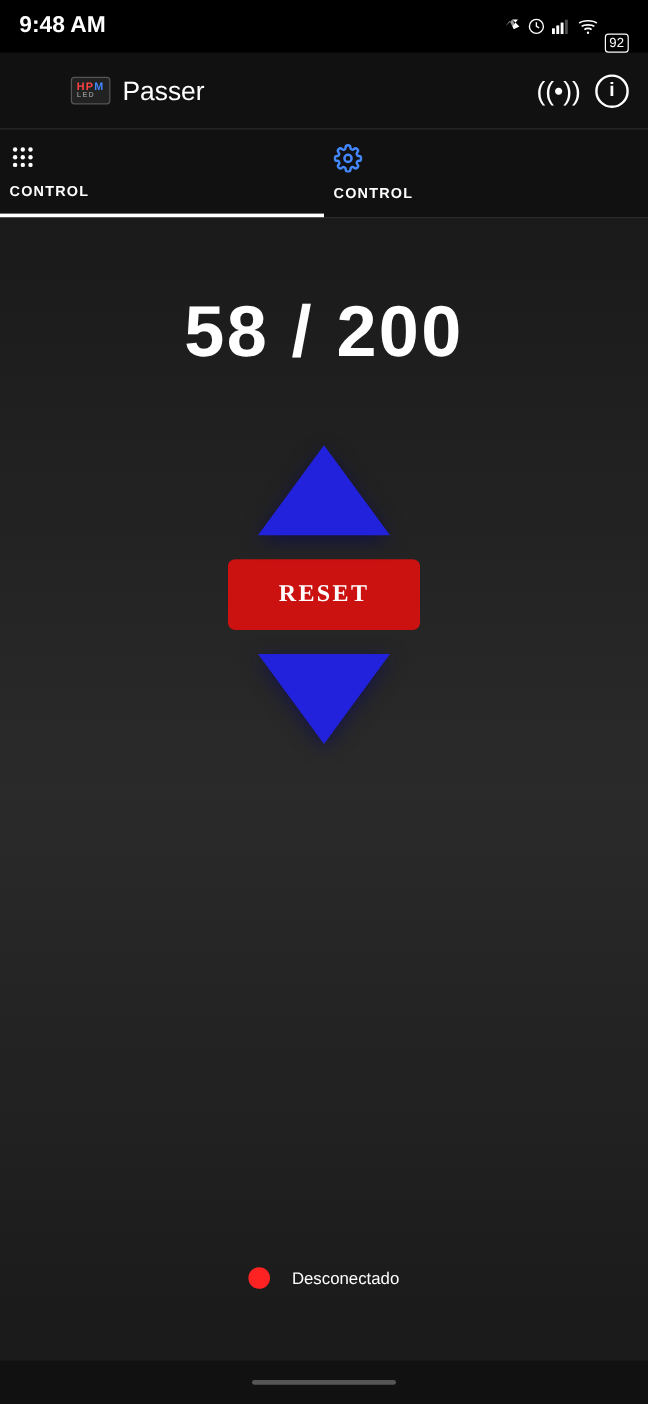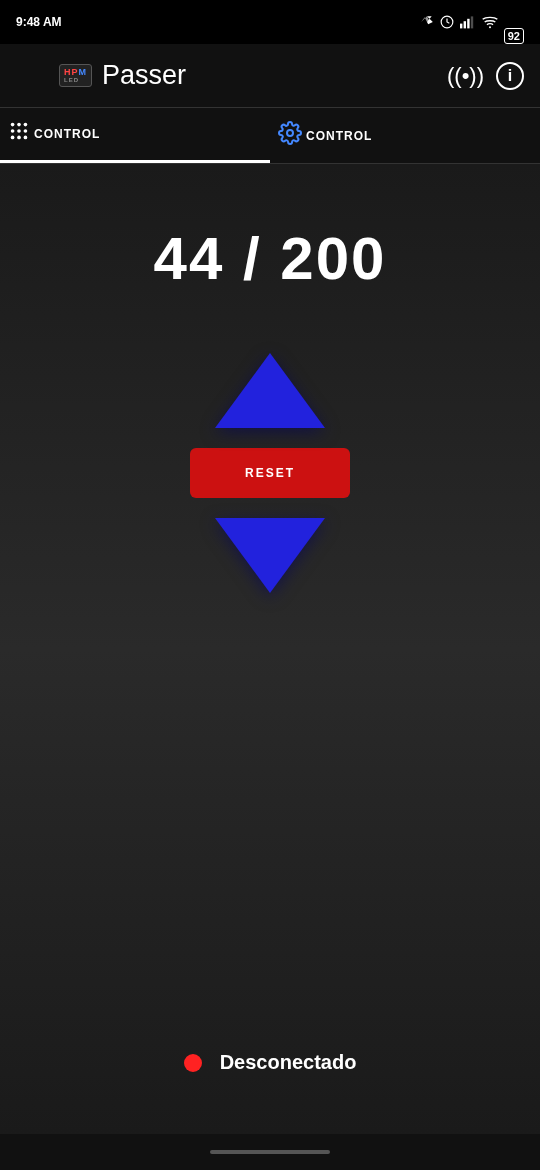--- a/index.html
+++ b/index.html
@@ -18,37 +18,37 @@
     
     .status-bar {
       background: #000;
       display: flex;
       justify-content: space-between;
       align-items: center;
       padding: 8px 16px;
       height: 44px;
     }
     .status-time {
-      font-size: 12px;
+      font-size: 19px;
       font-weight: 600;
       color: white;
     }
     .status-icons {
       display: flex;
       align-items: center;
       gap: 6px;
       font-size: 13px;
       color: white;
     }
     .battery-box {
       border: 1.5px solid white;
       border-radius: 3px;
       padding: 1px 3px;
       font-size: 11px;
-      font-weight: 700;
+      font-weight: 400;
       position: relative;
       margin-top: 28px;
     }
 
     
     .app-header {
       background: #111;
       display: flex;
       align-items: center;
       justify-content: space-between;
@@ -70,21 +70,21 @@
       font-size: 9px;
       font-weight: 900;
       color: #ff4444;
       letter-spacing: 1px;
       line-height: 1.2;
     }
     .logo-box span {
       color: #4488ff;
     }
     .app-title {
-      font-size: 27px;
+      font-size: 22px;
       font-weight: 500;
       color: white;
     }
     .header-right {
       display: flex;
       align-items: center;
       gap: 12px;
     }
     .radio-icon {
       font-size: 22px;
@@ -105,22 +105,21 @@
 
     
     .tab-bar {
       background: #111;
       display: flex;
       border-bottom: 1px solid #333;
     }
     .tab-item {
       flex: 1;
       display: flex;
-      flex-direction: row;
-      align-items: center;
+      flex-direction: column;
       padding: 12px 8px;
       cursor: pointer;
       gap: 4px;
       position: relative;
     }
     .tab-item.active {
       border-bottom: 3px solid white;
     }
     .tab-icon {
       font-size: 22px;
@@ -175,26 +174,27 @@
       filter: drop-shadow(0 4px 8px rgba(0,0,100,0.5));
     }
 
     
     .reset-button {
       background: #cc1111;
       color: white;
       border: none;
       border-radius: 6px;
       padding: 18px 23px;
-      font-size: 12px;
+      font-size: 20px;
       font-weight: 900;
       letter-spacing: 2px;
       cursor: pointer;
       min-width: 160px;
       text-align: center;
+      font-family: Liberation Serif, serif;
     }
 
     
     .triangle-down {
       width: 0;
       height: 0;
       border-left: 55px solid transparent;
       border-right: 55px solid transparent;
       border-top: 75px solid #2222dd;
       cursor: pointer;
@@ -210,23 +210,23 @@
       padding: 30px 0 20px;
     }
     .status-dot {
       width: 18px;
       height: 18px;
       border-radius: 50%;
       background: #ff2222;
       flex-shrink: 0;
     }
     .status-text {
-      font-size: 20px;
-      color: white;
-      font-weight: 700;
+      font-size: 14px;
+      color: white;
+      font-weight: 400;
       margin-left: 10px;
     }
 
     
     .bottom-bar {
       background: #111;
       height: 36px;
       display: flex;
       align-items: center;
       justify-content: center;
@@ -319,21 +319,21 @@
         <path d="M19.4 15a1.65 1.65 0 0 0 .33 1.82l.06.06a2 2 0 0 1-2.83 2.83l-.06-.06a1.65 1.65 0 0 0-1.82-.33 1.65 1.65 0 0 0-1 1.51V21a2 2 0 0 1-4 0v-.09A1.65 1.65 0 0 0 9 19.4a1.65 1.65 0 0 0-1.82.33l-.06.06a2 2 0 0 1-2.83-2.83l.06-.06A1.65 1.65 0 0 0 4.68 15a1.65 1.65 0 0 0-1.51-1H3a2 2 0 0 1 0-4h.09A1.65 1.65 0 0 0 4.6 9a1.65 1.65 0 0 0-.33-1.82l-.06-.06a2 2 0 0 1 2.83-2.83l.06.06A1.65 1.65 0 0 0 9 4.68a1.65 1.65 0 0 0 1-1.51V3a2 2 0 0 1 4 0v.09a1.65 1.65 0 0 0 1 1.51 1.65 1.65 0 0 0 1.82-.33l.06-.06a2 2 0 0 1 2.83 2.83l-.06.06A1.65 1.65 0 0 0 19.4 9a1.65 1.65 0 0 0 1.51 1H21a2 2 0 0 1 0 4h-.09a1.65 1.65 0 0 0-1.51 1z"></path>
       </svg>
     </div>
     <span class="tab-label">CONTROL</span>
   </div>
 </div>
 
 <div class="main-content">
 
   <div class="counter-display">
-    <span>44</span><span> / </span><span>200</span>
+    <span>58</span><span> / </span><span>200</span>
   </div>
 
   <div class="controls-container">
 
     <div class="triangle-up" title="Increment"></div>
 
     <button class="reset-button">RESET</button>
 
     <div class="triangle-down" title="Decrement"></div>
 

